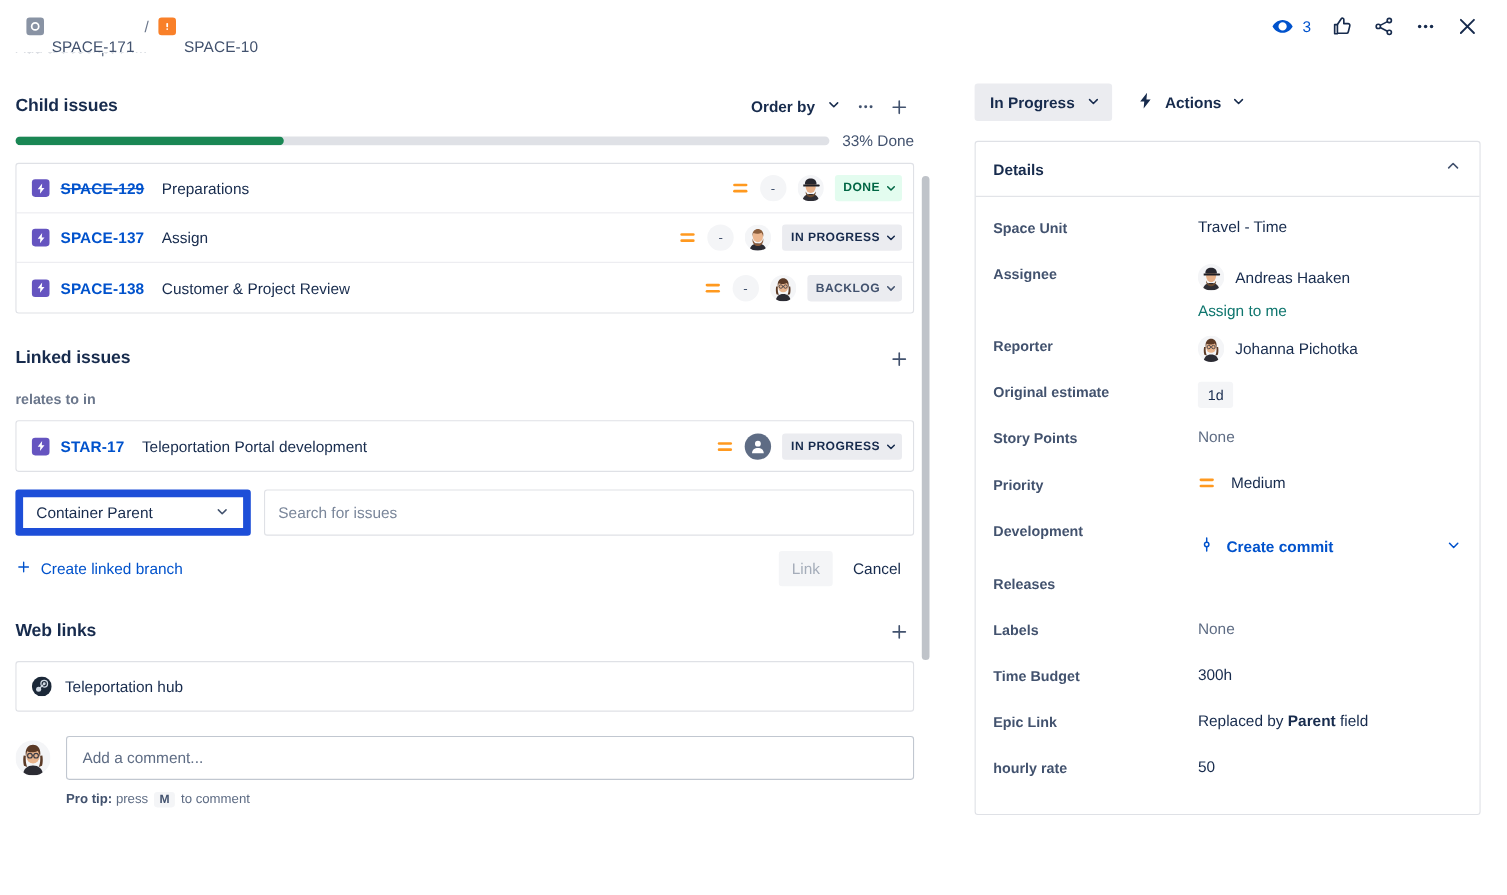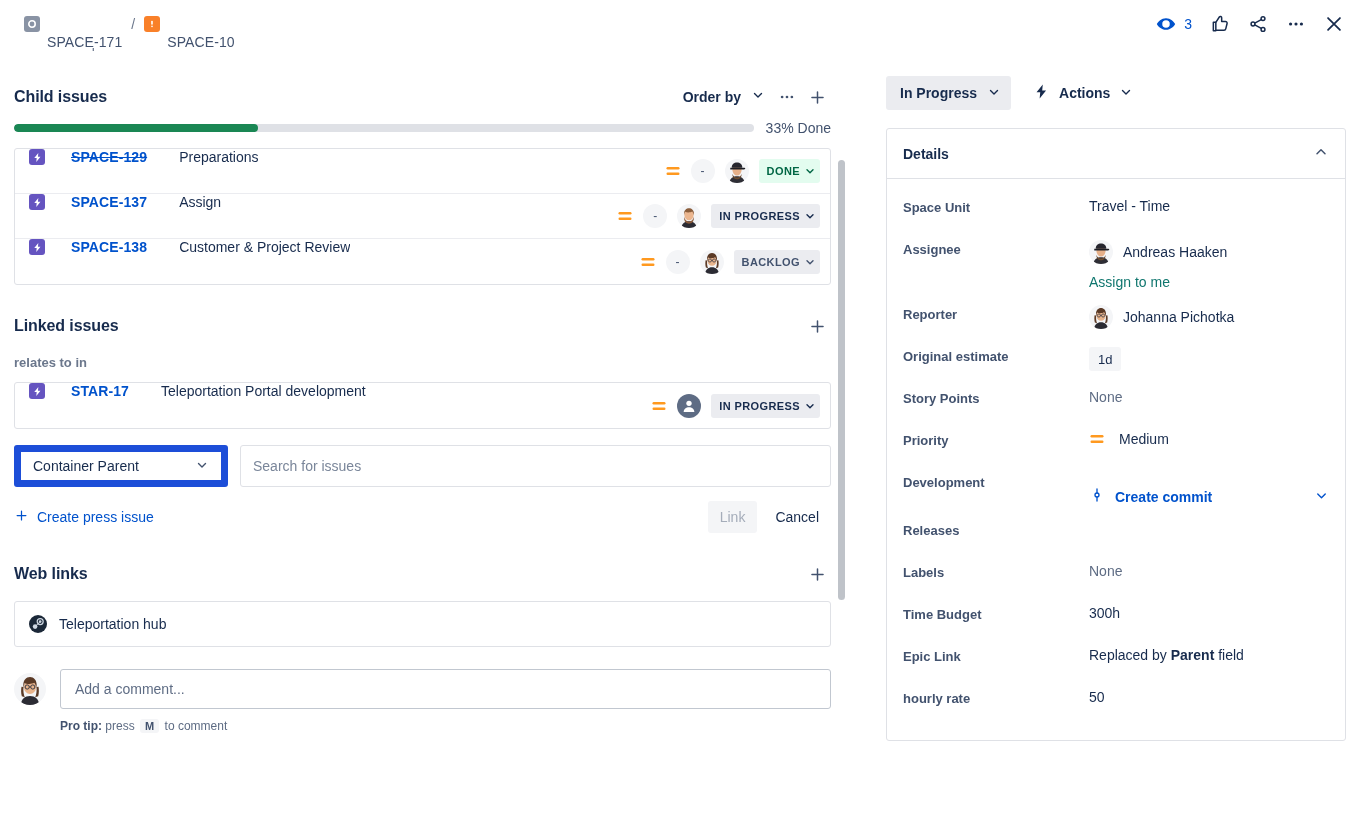--- a/index.html
+++ b/index.html
@@ -75,22 +75,22 @@
   .progress-row { display: flex; align-items: center; gap: 12px; margin-top: 8px; }
   .progress-track { flex: 1 1 auto; height: 8px; background: #DFE1E6; border-radius: 4px;
     overflow: hidden; position: relative; }
   .progress-fill { position: absolute; left: 0; top: 0; height: 8px; background: #1A8754;
     border-radius: 4px; }
   .progress-text { font-size: 14px; color: #42526E; white-space: nowrap; }
 
   
   .issue-card { border: 1px solid #DFE1E6; border-radius: 3px; margin-top: 12px; background: #fff; }
   .issue-row {
-    display: flex; height: 45px; padding: 0 10px 0 6px;
-    border-bottom: 1px solid #EBECF0; gap: 16px;
+    display: flex; align-items: center; height: 45px; padding: 0 10px 0 6px;
+    border-bottom: 1px solid #EBECF0; gap: 0;
   }
   .issue-row:last-child { border-bottom: none; }
   .type-icon { width: 16px; height: 16px; border-radius: 3px; background: #6554C0;
     display: inline-flex; align-items: center; justify-content: center; margin: 0 10px 0 8px;
     flex: 0 0 auto; }
   .issue-key { font-size: 14px; color: #0052CC; text-decoration: none; font-weight: bold;
     letter-spacing: .1px; white-space: nowrap; }
   .issue-key.done { text-decoration: line-through; }
   .issue-summary { font-size: 14px; color: #172B4D; margin-left: 16px;
     white-space: nowrap; overflow: hidden; text-overflow: ellipsis; }
@@ -469,21 +469,21 @@
             </div>
           </div>
 
           <div class="form-actions">
             <span class="create-link">
               <span>
                 <svg width="15" height="15" viewBox="0 0 24 24" fill="none" stroke="#0052CC" stroke-width="2" stroke-linecap="round">
                     <path d="M12 5v14M5 12h14"></path>
                   </svg>
               </span>
-              <span>Create press issue</span>
+              <span>Create linked branch</span>
             </span>
             <div class="btn-row">
               <button class="btn btn-disabled">Link</button>
               <button class="btn btn-subtle">Cancel</button>
             </div>
           </div>
         </div>
 
         <div class="section">
           <div class="section-head">

